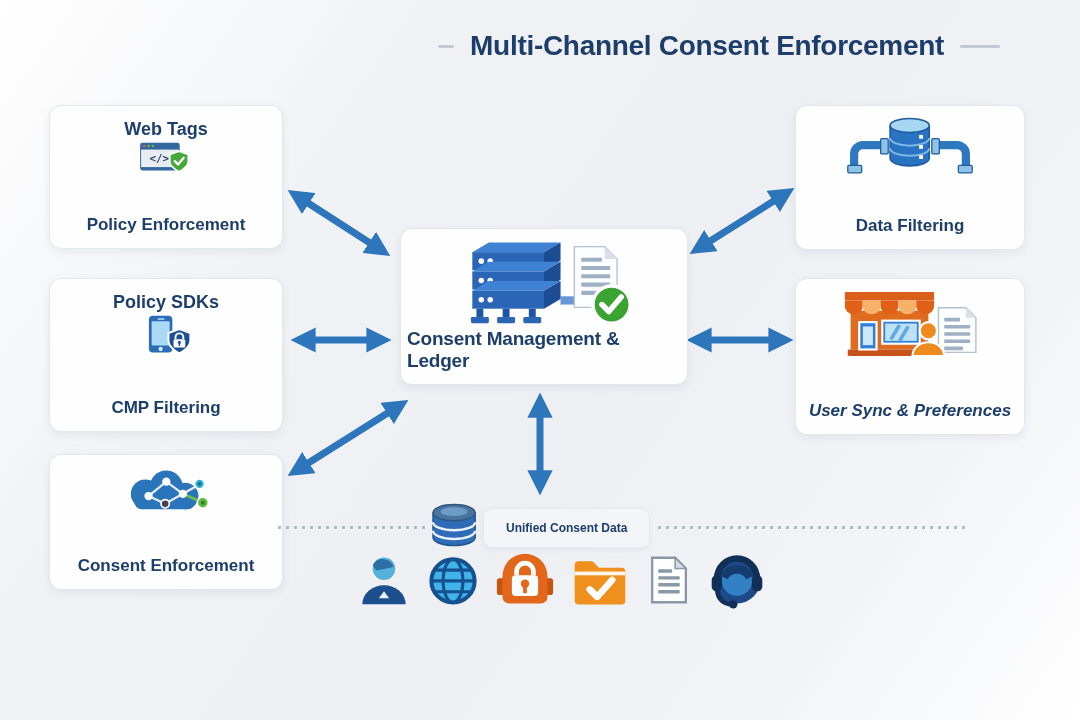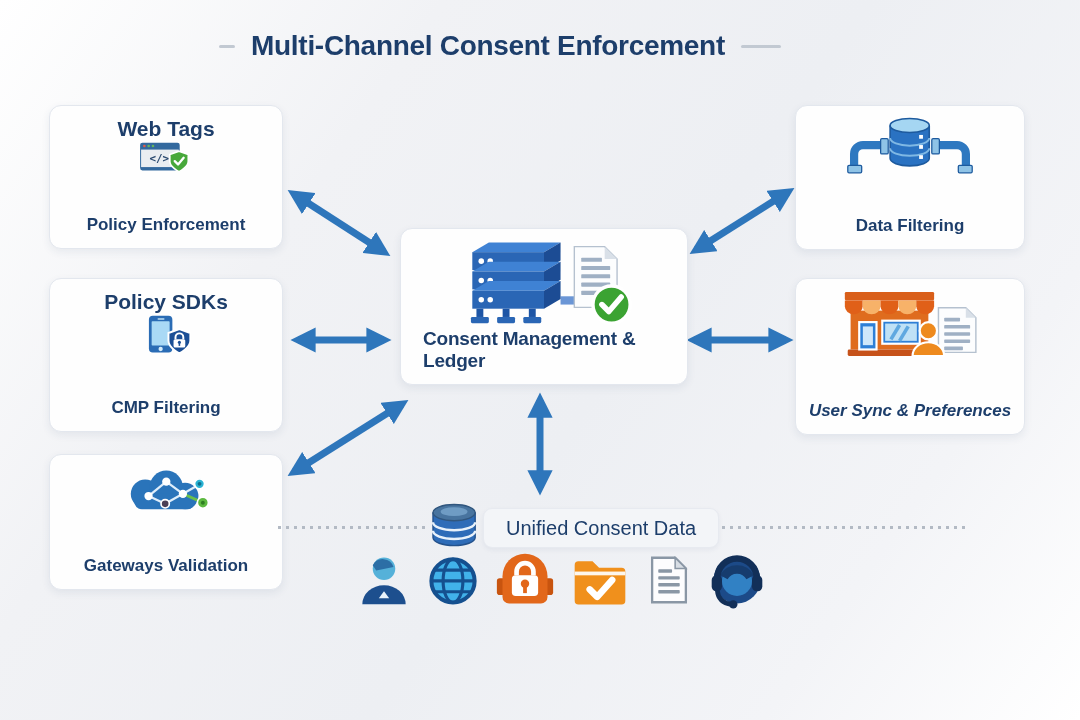--- a/index.html
+++ b/index.html
@@ -3,52 +3,52 @@
 <meta charset="utf-8">
 <style>
   html,body{margin:0;padding:0;}
   body{font-family:"Liberation Sans", sans-serif;}
   .canvas{
     position:relative;width:1080px;height:720px;overflow:hidden;
     background:linear-gradient(125deg,#ffffff 0%,#f1f2f5 28%,#edeff3 55%,#f3f4f7 80%,#ffffff 100%);
   }
   .main-title-row{
     position:absolute;left:0;top:30px;width:1000px;
-    display:flex;align-items:center;justify-content:center;gap:16px;
+    display:flex;align-items:center;justify-content:flex-end;gap:16px;
   }
   .main-title{font-size:28px;font-weight:800;color:#1d3e6b;letter-spacing:-0.3px;}
   .dash{height:3px;background:#c2c9d2;border-radius:2px;}
   .dash-left{width:16px;}
   .dash-right{width:40px;}
 
   .node{
     position:absolute;background:#fefefe;border:1px solid #e3e7ee;border-radius:12px;
     box-shadow:0 3px 9px rgba(35,58,100,0.08);
     display:flex;flex-direction:column;align-items:center;justify-content:space-between;
     padding:10px 6px 12px;box-sizing:border-box;
   }
-  .node-title{font-size:21px;font-weight:700;color:#1d3e6b;line-height:26px;}
+  .node-title{font-size:18px;font-weight:700;color:#1d3e6b;line-height:26px;}
   .node-sub{font-size:17px;font-weight:700;color:#1d3e6b;line-height:22px;margin-top:39px;}
   .node-sub.italic{font-style:italic;}
-  .center-label{font-size:19px;font-weight:700;color:#1d3e6b;letter-spacing:-0.2px;margin-left:16px;}
+  .center-label{font-size:19px;font-weight:700;color:#1d3e6b;letter-spacing:-0.2px;}
 
   .overlay{position:absolute;left:0;top:0;pointer-events:none;}
 
   .dotline{position:absolute;height:3px;top:526px;
     background:repeating-linear-gradient(90deg,#b3bac4 0 3px,transparent 3px 8px);}
   .dotline-left{left:278px;width:148px;}
   .dotline-right{left:658px;width:312px;}
 
   .unified-db{position:absolute;left:431px;top:503px;}
   .unified-pill{
     position:absolute;left:483px;top:508px;height:38px;padding:0 22px;
     background:#f3f5f8;border:1px solid #e7eaf0;border-radius:9px;
     display:flex;align-items:center;box-shadow:0 2px 5px rgba(35,58,100,0.06);
   }
-  .unified-pill span{font-size:20px;font-weight:400;color:#1d3e6b;}
+  .unified-pill span{font-size:12px;font-weight:700;color:#1d3e6b;}
 
   .icon-row{position:absolute;left:358px;top:550px;display:flex;gap:16px;align-items:center;}
 </style>
 </head>
 <body>
 
 <div class="canvas">
 
   <div class="main-title-row">
     <div class="dash dash-left"></div>
@@ -127,21 +127,21 @@
       <line x1="118" y1="52" x2="152" y2="67" stroke="#6abf4a" stroke-width="5"></line>
       <circle cx="88" cy="30" r="7.5" fill="#ffffff"></circle>
       <circle cx="56" cy="56" r="7.5" fill="#ffffff"></circle>
       <circle cx="118" cy="52" r="7.5" fill="#ffffff"></circle>
       <circle cx="86" cy="70" r="7.5" fill="#4a3f55" stroke="#ffffff" stroke-width="3"></circle>
       <circle cx="148" cy="34" r="9" fill="#29b3d4" stroke="#ffffff" stroke-width="3"></circle>
       <circle cx="148" cy="34" r="3.5" fill="#0e6e8c"></circle>
       <circle cx="154" cy="68" r="10" fill="#5cb93f" stroke="#ffffff" stroke-width="3"></circle>
       <circle cx="154" cy="68" r="3.5" fill="#2f7d22"></circle>
     </svg>
-    <div class="node-sub">Gateways Validation</div>
+    <div class="node-sub">Consent Enforcement</div>
   </div>
 
   <div class="node" style="left:795px;top:105px;width:230px;height:145px">
     <svg width="196" height="70" viewBox="0 0 205 95">
       <path d="M14,84 V60 a14,14 0 0 1 14,-14 H66" stroke="#2e78c0" stroke-width="13" fill="none"></path>
       <rect x="56" y="36" width="12" height="24" rx="2" fill="#8fc3e6" stroke="#1d5a9e" stroke-width="2"></rect>
       <rect x="4" y="78" width="22" height="12" rx="2" fill="#8fc3e6" stroke="#1d5a9e" stroke-width="2"></rect>
       <path d="M191,84 V60 a14,14 0 0 0 -14,-14 H139" stroke="#2e78c0" stroke-width="13" fill="none"></path>
       <rect x="137" y="36" width="12" height="24" rx="2" fill="#8fc3e6" stroke="#1d5a9e" stroke-width="2"></rect>
       <rect x="179" y="78" width="22" height="12" rx="2" fill="#8fc3e6" stroke="#1d5a9e" stroke-width="2"></rect>

